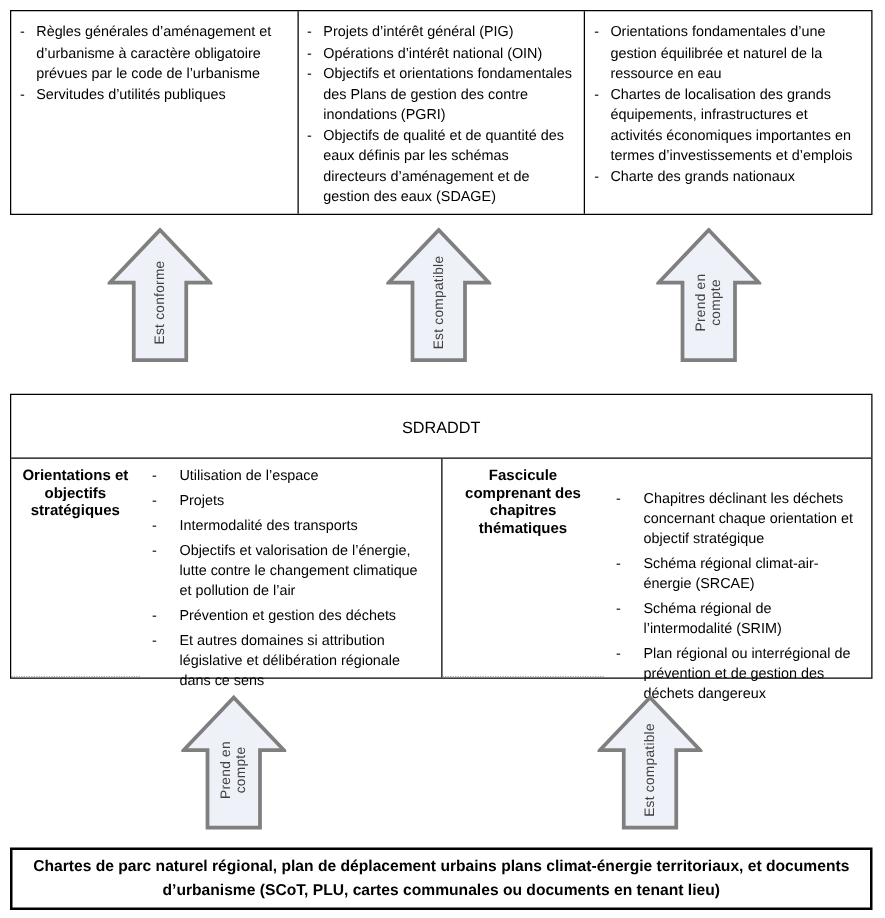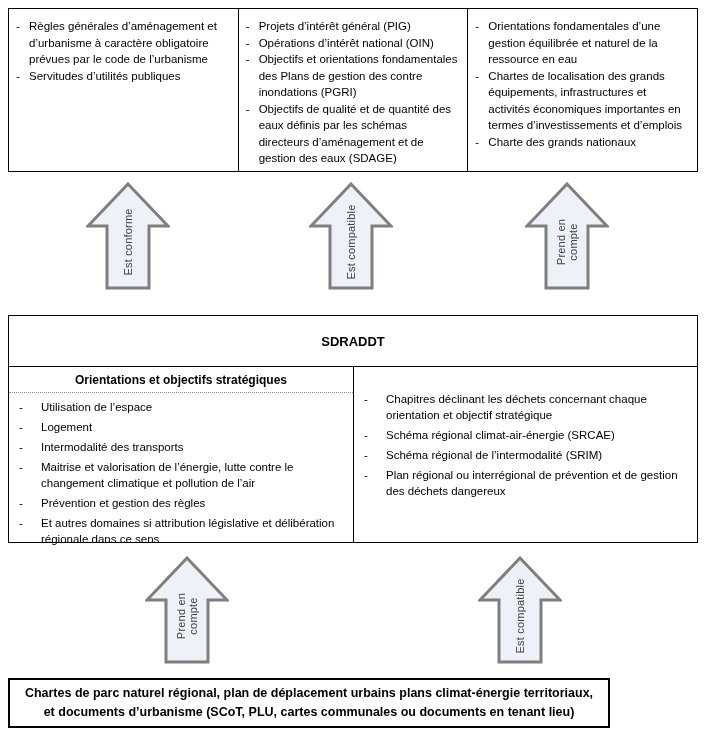--- a/index.html
+++ b/index.html
@@ -40,37 +40,37 @@
   .a5{left:478px;top:556px;}
 
   
   .sd-box{
     position:absolute;left:8px;top:315px;width:690px;height:228px;
     border:1.5px solid #000;box-sizing:border-box;display:flex;flex-direction:column;
   }
   .sd-title{
     height:50px;flex:none;border-bottom:1.5px solid #000;
     display:flex;align-items:center;justify-content:center;
-    font-weight:bold;font-size:13px;
+    font-weight:normal;font-size:13px;
   }
   .sd-cols{flex:1;display:flex;min-height:0;}
-  .sd-col{width:50%;box-sizing:border-box;display:flex;flex-direction:column;}
+  .sd-col{width:50%;box-sizing:border-box;display:flex;flex-direction:row;}
   .sd-col.right{border-left:1.5px solid #000;}
   .sd-header{
     font-weight:bold;font-size:12px;text-align:center;
     padding:6px 4px 5px;border-bottom:1px dotted #8a8a8a;
   }
   .sd-list{padding:6px 10px 4px 10px;font-size:11.5px;line-height:16px;}
   .sd-list .li{margin-bottom:4px;}
   .sd-list .dash{width:22px;flex:none;}
   .sd-col.right .sd-list{padding-top:24px;}
 
   
   .bottom-box{
-    position:absolute;left:8px;top:678px;width:602px;height:50px;
+    position:absolute;left:8px;top:678px;width:690px;height:50px;
     border:2px solid #000;box-sizing:border-box;
     display:flex;align-items:center;justify-content:center;
     text-align:center;font-weight:bold;font-size:12.5px;line-height:19px;
     padding:0 14px;
   }
 </style>
 </head>
 <body>
 
 <div class="stage">
@@ -156,45 +156,46 @@
         <div class="sd-header">Orientations et objectifs stratégiques</div>
         <div class="sd-list">
 
             <div class="li">
               <span class="dash">-</span>
               <span class="txt">Utilisation de l’espace</span>
             </div>
 
             <div class="li">
               <span class="dash">-</span>
-              <span class="txt">Logement</span>
+              <span class="txt">Projets</span>
             </div>
 
             <div class="li">
               <span class="dash">-</span>
               <span class="txt">Intermodalité des transports</span>
             </div>
 
             <div class="li">
               <span class="dash">-</span>
-              <span class="txt">Maitrise et valorisation de l’énergie, lutte contre le changement climatique et pollution de l’air</span>
-            </div>
-
-            <div class="li">
-              <span class="dash">-</span>
-              <span class="txt">Prévention et gestion des règles</span>
+              <span class="txt">Objectifs et valorisation de l’énergie, lutte contre le changement climatique et pollution de l’air</span>
+            </div>
+
+            <div class="li">
+              <span class="dash">-</span>
+              <span class="txt">Prévention et gestion des déchets</span>
             </div>
 
             <div class="li">
               <span class="dash">-</span>
               <span class="txt">Et autres domaines si attribution législative et délibération régionale dans ce sens</span>
             </div>
           </div>
       </div>
       <div class="sd-col right">
+        <div class="sd-header">Fascicule comprenant des chapitres thématiques</div>
         <div class="sd-list">
 
             <div class="li">
               <span class="dash">-</span>
               <span class="txt">Chapitres déclinant les déchets concernant chaque orientation et objectif stratégique</span>
             </div>
 
             <div class="li">
               <span class="dash">-</span>
               <span class="txt">Schéma régional climat-air-énergie (SRCAE)</span>

